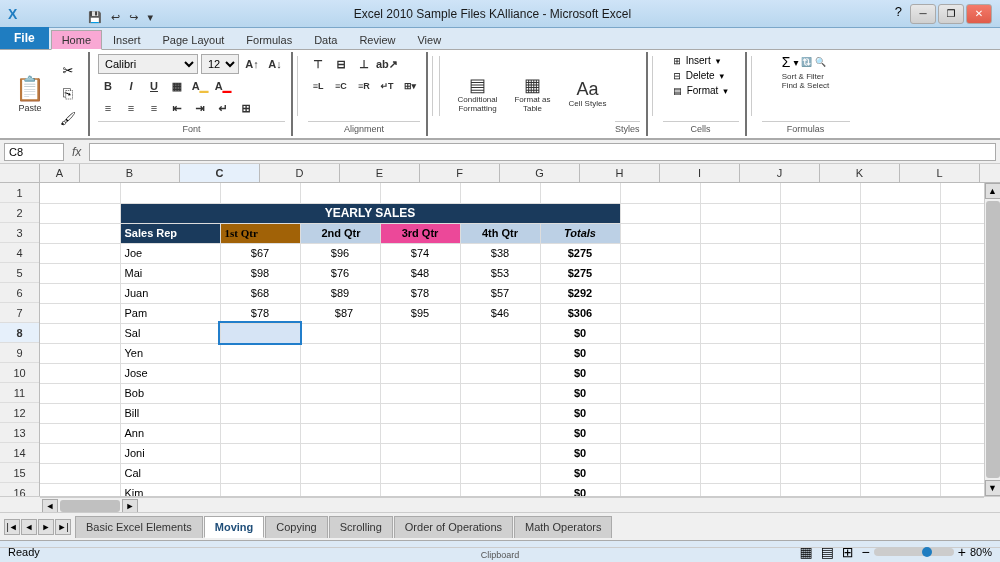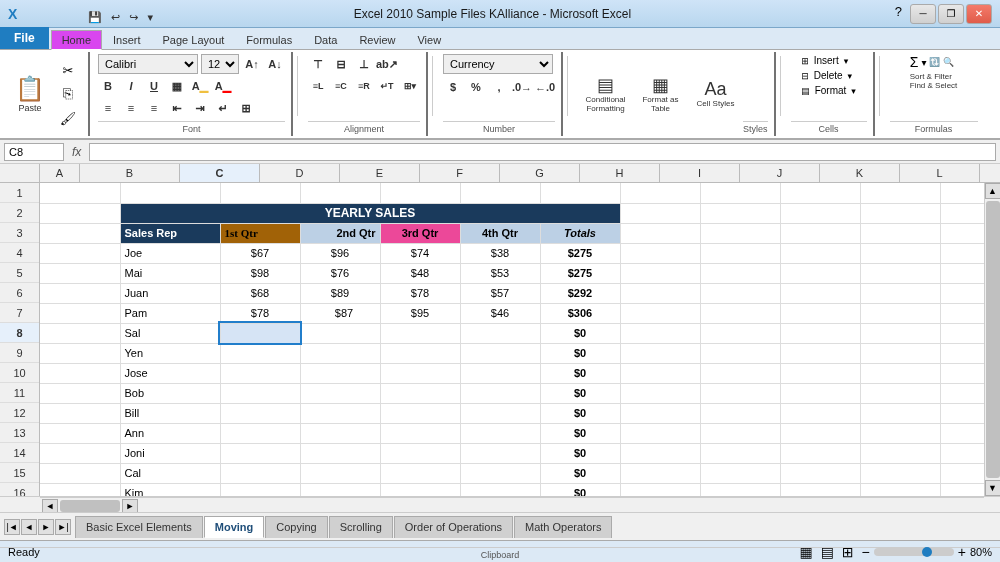--- a/index.html
+++ b/index.html
@@ -57,21 +57,21 @@
       font-size: 11px;
       cursor: pointer;
       color: #333;
       height: 20px;
       display: flex;
       align-items: center;
       border: 1px solid transparent;
       border-bottom: none;
     }
     .ribbon-tab.active {
-      background: #d946ef;
+      background: #f9a8d4;
       border-color: #aaa;
       border-bottom: 1px solid white;
       margin-bottom: -1px;
       z-index: 1;
     }
 
     
     #ribbon {
       background: white;
       border-bottom: 2px solid #aaa;
@@ -401,35 +401,20 @@
           <div class="icon-btn" style="font-size:9px;">≡R</div>
           <div class="icon-btn" style="font-size:9px;">↵T</div>
           <div class="icon-btn" style="font-size:9px;">⊞▾</div>
         </div>
       </div>
       <div class="ribbon-group-label">Alignment</div>
     </div>
 
     <div class="separator"></div>
 
-    <div class="ribbon-group" style="min-width:110px;">
-      <div style="display:flex;flex-direction:column;gap:3px;">
-        <select class="ribbon-select" style="width:110px;">
-          <option>Currency</option>
-        </select>
-        <div class="font-row">
-          <div class="icon-btn">$</div>
-          <div class="icon-btn">%</div>
-          <div class="icon-btn">,</div>
-          <div class="icon-btn">.0→</div>
-          <div class="icon-btn">←.0</div>
-        </div>
-      </div>
-      <div class="ribbon-group-label">Number</div>
-    </div>
 
     <div class="separator"></div>
 
     <div class="ribbon-group" style="min-width:160px;flex-direction:row;">
       <div style="display:flex;flex-direction:column;align-items:center;justify-content:center;gap:2px;">
         <div class="styles-big">
           <span style="font-size:18px;">▤</span>
           <span style="font-size:8px;line-height:1.1;">Conditional Formatting</span>
         </div>
       </div>
@@ -566,21 +551,21 @@
               <td></td>
               <td></td>
               <td></td>
               <td></td>
             </tr>
 
             <tr style="">
               <td></td>
               <td style="background:#1a3a5c;color:white;font-weight:bold;">Sales Rep</td>
               <td style="background:#a16207;font-weight:bold;font-family:Liberation Serif, serif;">1st Qtr</td>
-              <td style="background:#bcd0e5;font-weight:bold;text-align:right;padding-left:6px;">2nd Qtr</td>
+              <td style="background:#bcd0e5;font-weight:bold;text-align:center;padding-left:6px;">2nd Qtr</td>
               <td style="background:#ec4899;font-weight:bold;text-align:center;">3rd Qtr</td>
               <td style="background:#bcd0e5;font-weight:bold;text-align:center;">4th Qtr</td>
               <td style="background:#bcd0e5;font-weight:bold;text-align:center;font-style:italic;">Totals</td>
               <td></td>
               <td></td>
               <td></td>
               <td></td>
               <td></td>
             </tr>
 

